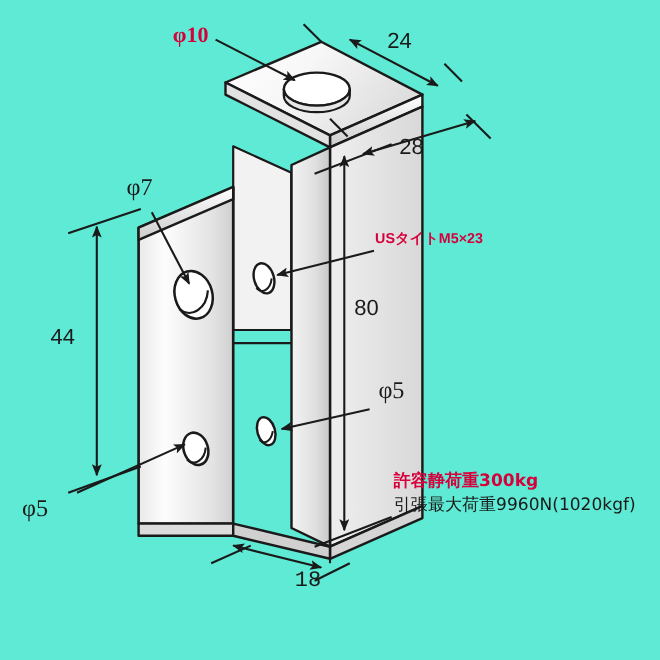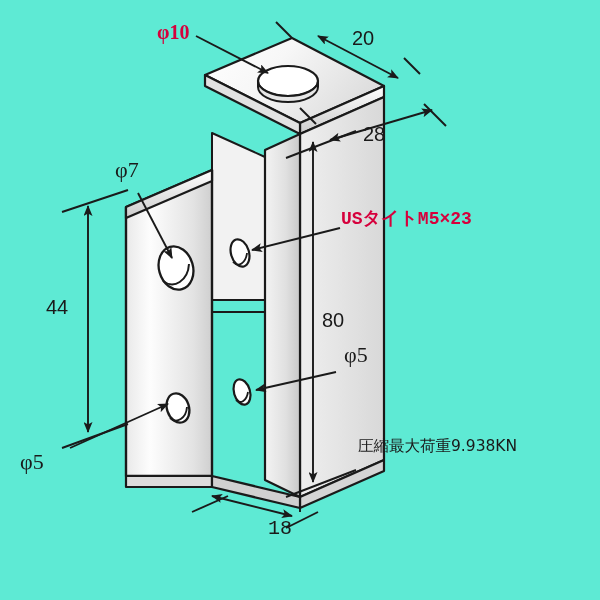--- a/index.html
+++ b/index.html
@@ -42,24 +42,24 @@
     font-family: "Liberation Serif", serif;
     font-weight: 400;
   }
   .dim-phi-red {
     font-size: 20px;
     color: #d6003c;
     font-family: "Liberation Serif", serif;
     font-weight: 700;
   }
   .note-red {
-    font-size: 18px;
+    font-size: 13px;
     color: #d6003c;
     font-weight: 700;
-    font-family: Liberation Mono, monospace;
+    font-family: Liberation Sans, sans-serif;
   }
   .spec-red {
     font-size: 15.5px;
     color: #d6003c;
     font-weight: 700;
     font-family: "DejaVu Sans", sans-serif;
   }
   .spec-black {
     font-size: 15.5px;
     color: #1a1a1a;
@@ -194,36 +194,37 @@
 
       <line x1="192" y1="512" x2="228" y2="496"></line>
       <line x1="286" y1="528" x2="318" y2="512"></line>
       <line x1="212" y1="496" x2="292" y2="516" marker-start="url(#arrStart)" marker-end="url(#arrEnd)"></line>
       <line x1="300" y1="470" x2="300" y2="512"></line>
     </g>
   </svg>
 
   <div class="lbl dim-phi-red" style="left:157px; top:22px;">φ10</div>
 
-  <div class="lbl dim-num" style="left:352px; top:28px;">20</div>
+  <div class="lbl dim-num" style="left:352px; top:28px;">24</div>
 
   <div class="lbl dim-num" style="left:363px; top:124px;">28</div>
 
   <div class="lbl note-red" style="left:341px; top:210px;">USタイトM5×23</div>
 
   <div class="lbl dim-phi" style="left:115px; top:158px;">φ7</div>
 
-  <div class="lbl dim-num" style="left:322px; top:270px;margin-top:40px;">80</div>
+  <div class="lbl dim-num" style="left:322px; top:270px;">80</div>
 
   <div class="lbl dim-phi" style="left:344px; top:343px;">φ5</div>
 
   <div class="lbl dim-num" style="left:46px; top:297px;">44</div>
 
   <div class="lbl dim-phi" style="left:20px; top:450px;">φ5</div>
 
   <div class="lbl dim-num" style="left:268px; top:518px;font-family:Liberation Mono, monospace;">18</div>
 
   <div class="specblock" style="left:358px; top:427px;">
+    <div class="row spec-red">許容静荷重300kg</div>
+    <div class="row spec-black">引張最大荷重9960N(1020kgf)</div>
     <div class="gap"></div>
-    <div class="row spec-black">圧縮最大荷重9.938KN</div>
   </div>
 
 </div>
 
 </body></html>

